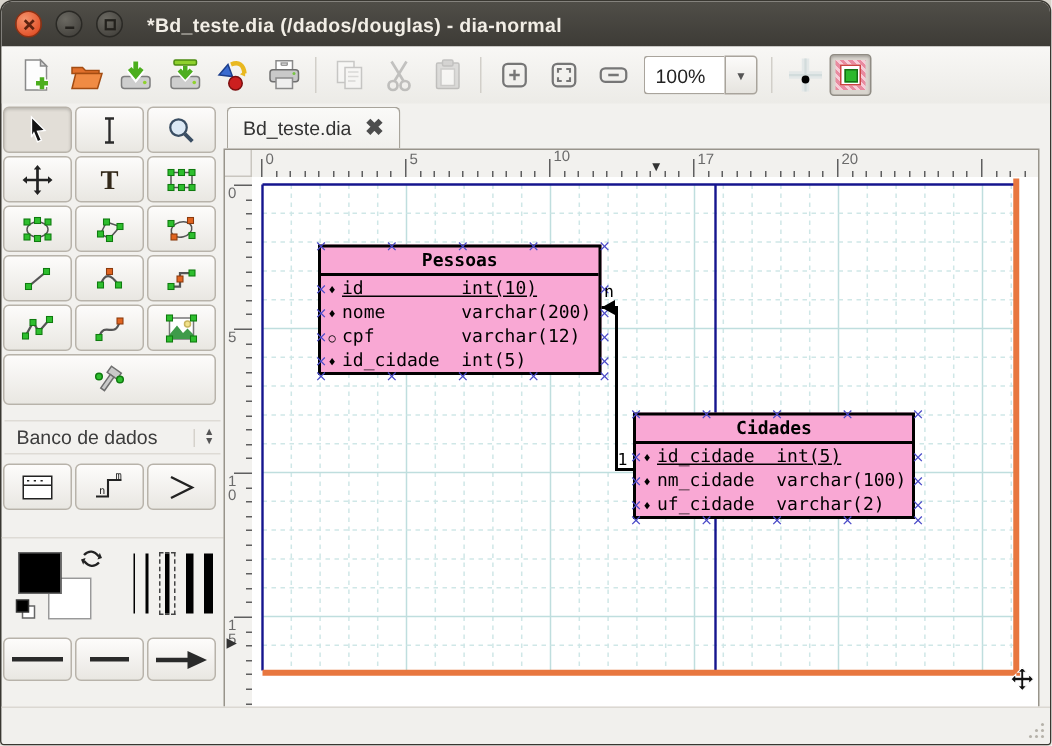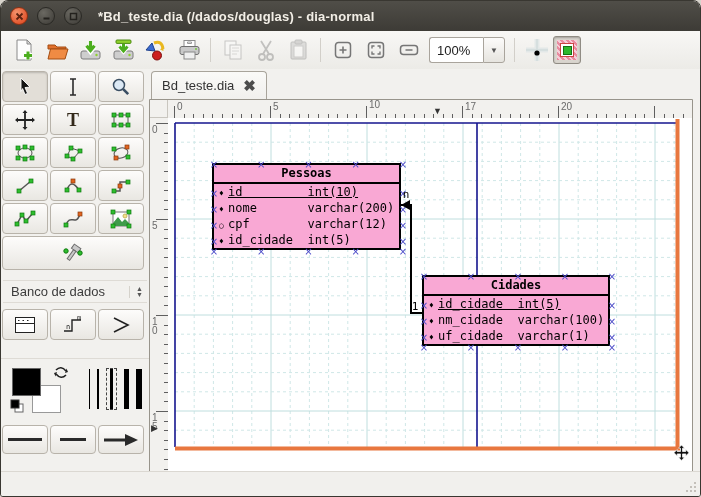--- a/index.html
+++ b/index.html
@@ -617,21 +617,21 @@
           <div class="cp" style="left: 189px; top: 45px; color: rgb(74, 74, 200);">×</div>
           <div class="cp" style="left: 0px; top: 61px; color: rgb(74, 74, 200);">×</div>
           <div class="cp" style="left: 189px; top: 61px; color: rgb(74, 74, 200);">×</div>
           <div class="cp" style="left: 0px; top: 77px; color: rgb(74, 74, 200);">×</div>
           <div class="cp" style="left: 189px; top: 77px; color: rgb(74, 74, 200);">×</div>
         </div>
         <div class="dbtable" style="left: 254px; top: 157px; width: 188px; height: 71px;">
           <div class="hd">Cidades</div>
           <div class="row"><span class="bullet">♦</span><span class="u">id_cidade  int(5)</span></div>
           <div class="row"><span class="bullet">♦</span><span>nm_cidade  varchar(100)</span></div>
-          <div class="row"><span class="bullet">♦</span><span>uf_cidade  varchar(1)</span></div>
+          <div class="row"><span class="bullet">♦</span><span>uf_cidade  varchar(2)</span></div>
           <div class="cp" style="left: 0px; top: 0px; color: rgb(74, 74, 200);">×</div>
           <div class="cp" style="left: 0px; top: 71px; color: rgb(74, 74, 200);">×</div>
           <div class="cp" style="left: 47px; top: 0px; color: rgb(74, 74, 200);">×</div>
           <div class="cp" style="left: 47px; top: 71px; color: rgb(74, 74, 200);">×</div>
           <div class="cp" style="left: 94px; top: 0px; color: rgb(74, 74, 200);">×</div>
           <div class="cp" style="left: 94px; top: 71px; color: rgb(74, 74, 200);">×</div>
           <div class="cp" style="left: 141px; top: 0px; color: rgb(74, 74, 200);">×</div>
           <div class="cp" style="left: 141px; top: 71px; color: rgb(74, 74, 200);">×</div>
           <div class="cp" style="left: 188px; top: 0px; color: rgb(74, 74, 200);">×</div>
           <div class="cp" style="left: 188px; top: 71px; color: rgb(74, 74, 200);">×</div>

